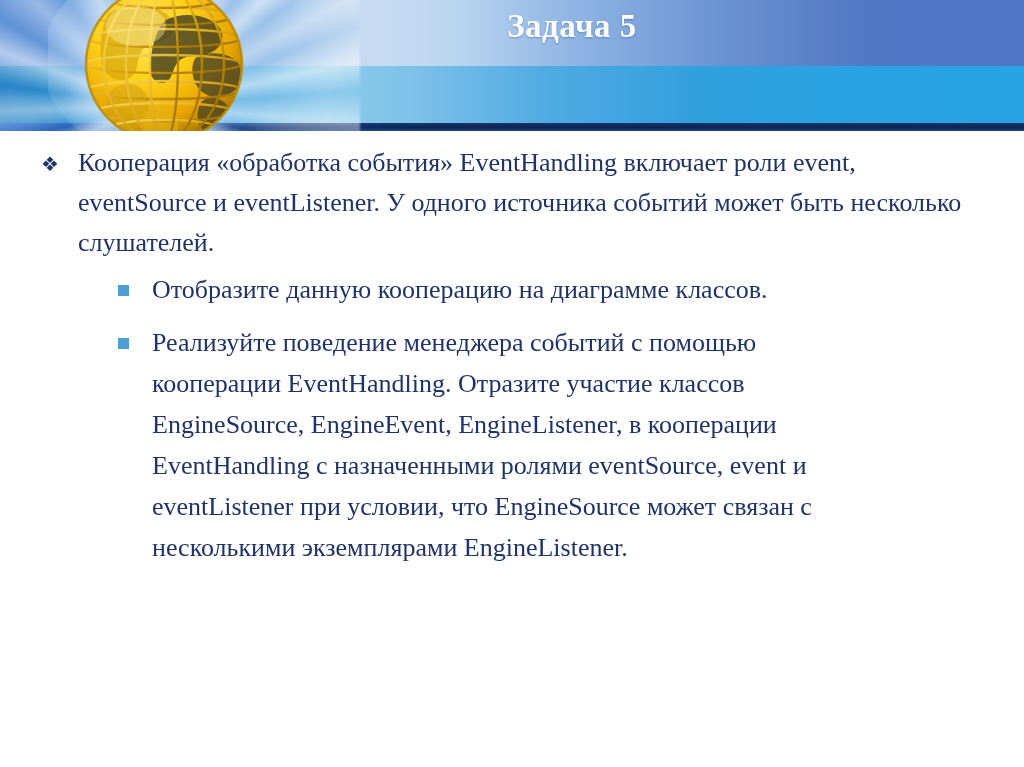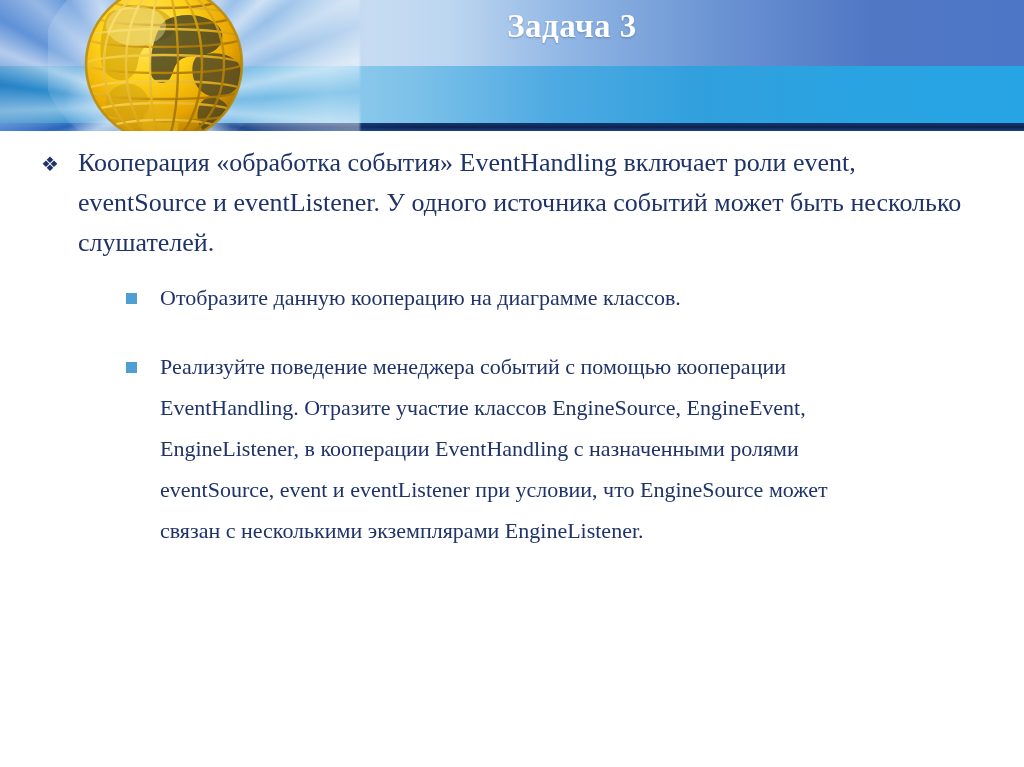--- a/index.html
+++ b/index.html
@@ -163,24 +163,24 @@
     left: 41px;
     top: 2px;
     width: 22px;
     color: #1f3368;
     font-size: 20px;
     line-height: 38px;
   }
 
   .bullet-l2 {
     position: relative;
-    margin: 8px;
+    margin: 0;
     padding: 0 150px 0 152px;
     color: #1f3368;
-    font-size: 22px;
+    font-size: 26px;
     line-height: 41px;
     text-align: left;
   }
   .bullet-l2.wide { }
 
   .bullet-l2 .marker-sq {
     position: absolute;
     left: 118px;
     top: 16px;
     width: 11px;
@@ -268,21 +268,21 @@
             <line x1="116" y1="18" x2="116" y2="174"></line>
           </g>
         </g>
 
         <circle cx="116" cy="96" r="78" fill="none" stroke="#b88b08" stroke-width="2.6" opacity="0.85"></circle>
 
         <ellipse cx="88" cy="58" rx="30" ry="20" fill="#fff4a8" opacity="0.38"></ellipse>
       </svg>
     </div>
 
-    <div class="header-title">Задача 3</div>
+    <div class="header-title">Задача 5</div>
   </div>
 
   <div class="body-area">
 
     <div class="spacer-sm"></div>
 
     <div class="bullet-l1">
       <span class="marker">❖</span>
       <span>Кооперация «обработка события» EventHandling включает роли event, eventSource и eventListener. У одного источника событий может быть несколько слушателей.</span>
     </div>

